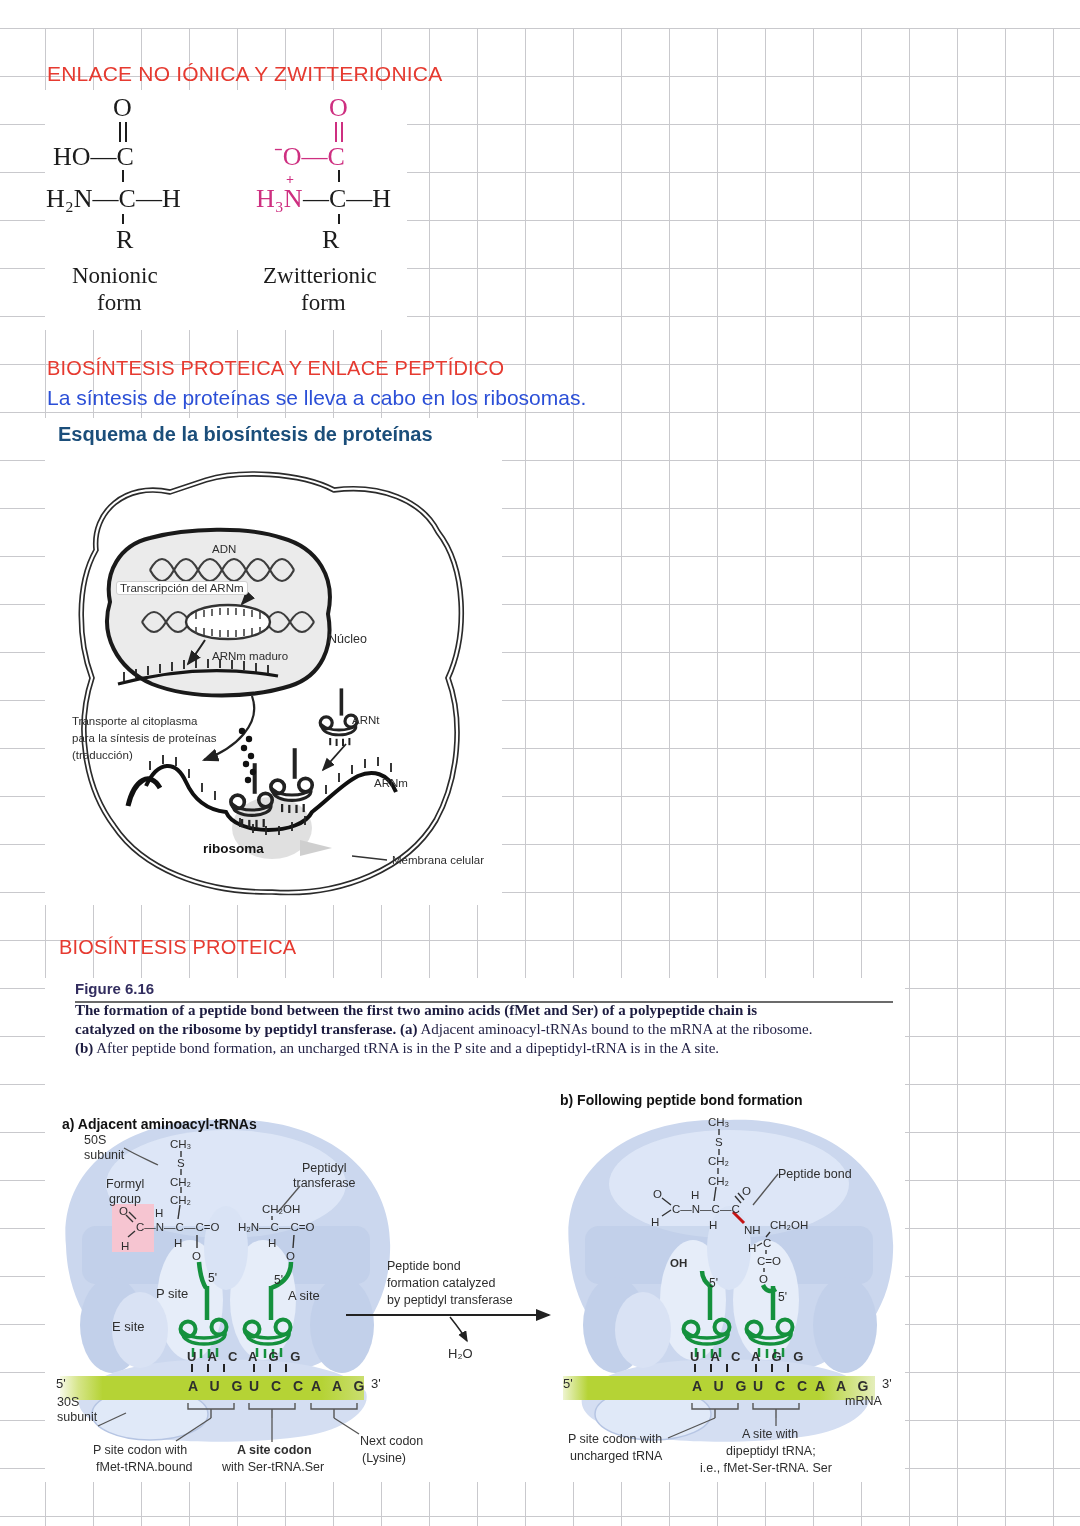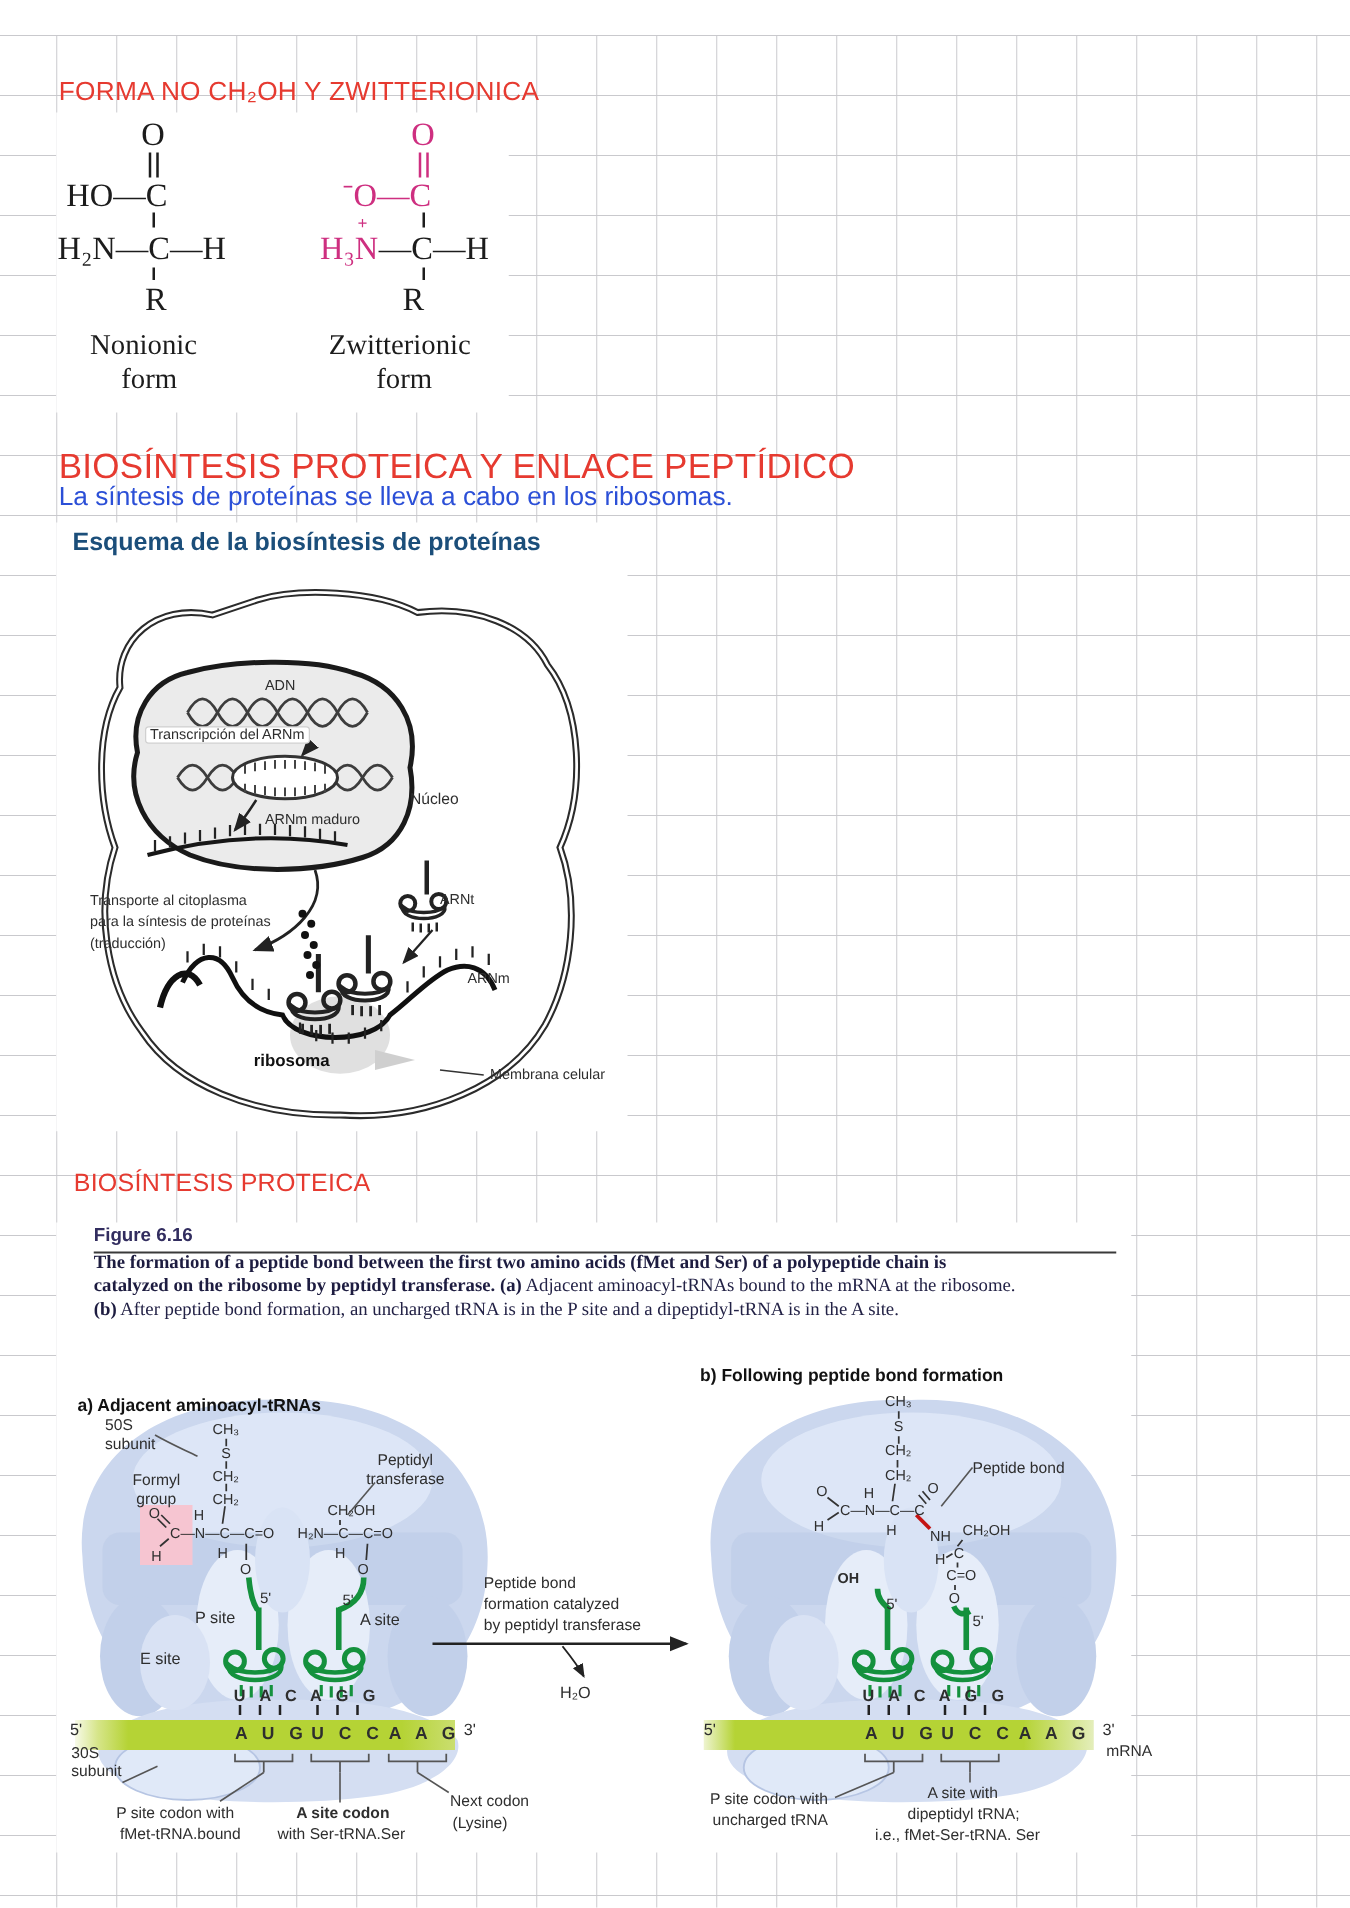--- a/index.html
+++ b/index.html
@@ -15,21 +15,21 @@
   }
   .topmask{position:absolute;left:0;top:0;width:1080px;height:28px;background:#fff;}
   .panel{position:absolute;background:#ffffff;}
   #panel-chem{left:45px;top:90px;width:362px;height:240px;}
   #panel-cell{left:45px;top:418px;width:457px;height:487px;}
   #panel-fig{left:45px;top:978px;width:860px;height:504px;}
   svg{position:absolute;left:0;top:0;}
   .layer{position:absolute;left:0;top:0;width:1080px;height:1526px;}
   .heading{position:absolute;font-size:21px;font-weight:500;letter-spacing:.2px;color:#e63a30;white-space:pre;}
   #h1{left:47px;top:62px;}
-  #h2{left:47px;top:357px;font-size:28px;}
+  #h2{left:47px;top:357px;font-size:20px;}
   #h3{left:47px;top:936px;font-size:20px;margin-left:12px;}
   #blueline{position:absolute;left:47px;top:386px;font-size:21px;color:#2b4fd7;white-space:pre;}
   #esq-title{position:absolute;left:58px;top:423px;font-size:20px;font-weight:700;color:#1b4e7a;white-space:pre;}
   #fig-number{position:absolute;left:75px;top:980px;font-size:15px;font-weight:700;color:#322d5f;}
   #fig-caption{position:absolute;left:75px;top:1001px;width:745px;margin:0;
      font-family:"Liberation Serif", serif;font-size:15px;line-height:19px;color:#232246;}
   #fig-caption b{font-weight:700;color:#1d1c40;}
   .lbl{position:absolute;font-family:"Liberation Sans",sans-serif;font-size:11.5px;color:#2e2e2e;white-space:pre;line-height:1.05;}
   .lbl.b{font-weight:700;}
   .lbl.serif{font-family:"Liberation Serif",serif;color:#1c1c1c;}
@@ -212,21 +212,21 @@
     <use href="#tk3" x="754" y="1364" stroke="#222" stroke-width="2"></use>
     <use href="#brk" x="692" y="1403" stroke="#555" stroke-width="1.4"></use>
     <use href="#brk" x="753" y="1403" stroke="#555" stroke-width="1.4"></use>
     <g stroke="#555" stroke-width="1.3" fill="none">
       <path d="M715 1418 L668 1438"></path>
       <path d="M776 1418 V1426"></path>
     </g>
   </g>
 </svg>
 
-<div class="heading" id="h1">FORMA NO CH₂OH Y ZWITTERIONICA</div>
+<div class="heading" id="h1">ENLACE NO IÓNICA Y ZWITTERIONICA</div>
 <div class="heading" id="h2">BIOSÍNTESIS PROTEICA Y ENLACE PEPTÍDICO</div>
 <div id="blueline">La síntesis de proteínas se lleva a cabo en los ribosomas.</div>
 <div id="esq-title">Esquema de la biosíntesis de proteínas</div>
 <div class="heading" id="h3">BIOSÍNTESIS PROTEICA</div>
 
 <div id="fig-number">Figure 6.16</div>
 <p id="fig-caption"><b>The formation of a peptide bond between the first two amino acids (fMet and Ser) of a polypeptide chain is catalyzed on the ribosome by peptidyl transferase.</b> <b>(a)</b><span> Adjacent aminoacyl-tRNAs bound to the mRNA at the ribosome. </span><b>(b)</b><span> After peptide bond formation, an uncharged tRNA is in the P site and a dipeptidyl-tRNA is in the A site.</span></p>
 
 <div class="layer">
     <span class="lbl serif" style="left: 113px; top: 94px; font-size: 26px;">O</span>
@@ -328,19 +328,19 @@
     <span class="lbl b" style="left: 670px; top: 1257px;">OH</span>
     <span class="lbl" style="left: 709px; top: 1277px; font-size: 12px;">5'</span>
     <span class="lbl" style="left: 778px; top: 1291px; font-size: 12px;">5'</span>
     <span class="lbl b" style="left: 690px; top: 1350px; font-size: 13px; letter-spacing: 4px;">U A C</span>
     <span class="lbl b" style="left: 751px; top: 1350px; font-size: 13px; letter-spacing: 4px;">A G G</span>
     <span class="lbl b" style="left: 692px; top: 1379px; font-size: 14px; letter-spacing: 4px;">A U G</span>
     <span class="lbl b" style="left: 753px; top: 1379px; font-size: 14px; letter-spacing: 4px;">U C C</span>
     <span class="lbl b" style="left: 815px; top: 1379px; font-size: 14px; letter-spacing: 4px;">A A G</span>
     <span class="lbl" style="left: 563px; top: 1377px; font-size: 13px;">5'</span>
     <span class="lbl" style="left: 882px; top: 1377px; font-size: 13px;">3'</span>
-    <span class="lbl" style="left: 845px; top: 1395px; font-size: 12.5px; margin-left: 40px;">mRNA</span>
+    <span class="lbl" style="left: 845px; top: 1395px; font-size: 12.5px;">mRNA</span>
     <span class="lbl" style="left: 568px; top: 1433px; font-size: 12.5px;">P site codon with</span>
     <span class="lbl" style="left: 570px; top: 1450px; font-size: 12.5px;">uncharged tRNA</span>
     <span class="lbl" style="left: 742px; top: 1428px; font-size: 12.5px;">A site with</span>
     <span class="lbl" style="left: 726px; top: 1445px; font-size: 12.5px;">dipeptidyl tRNA;</span>
     <span class="lbl" style="left: 700px; top: 1462px; font-size: 12.5px;">i.e., fMet-Ser-tRNA. Ser</span>
   </div>
 
 </body></html>

